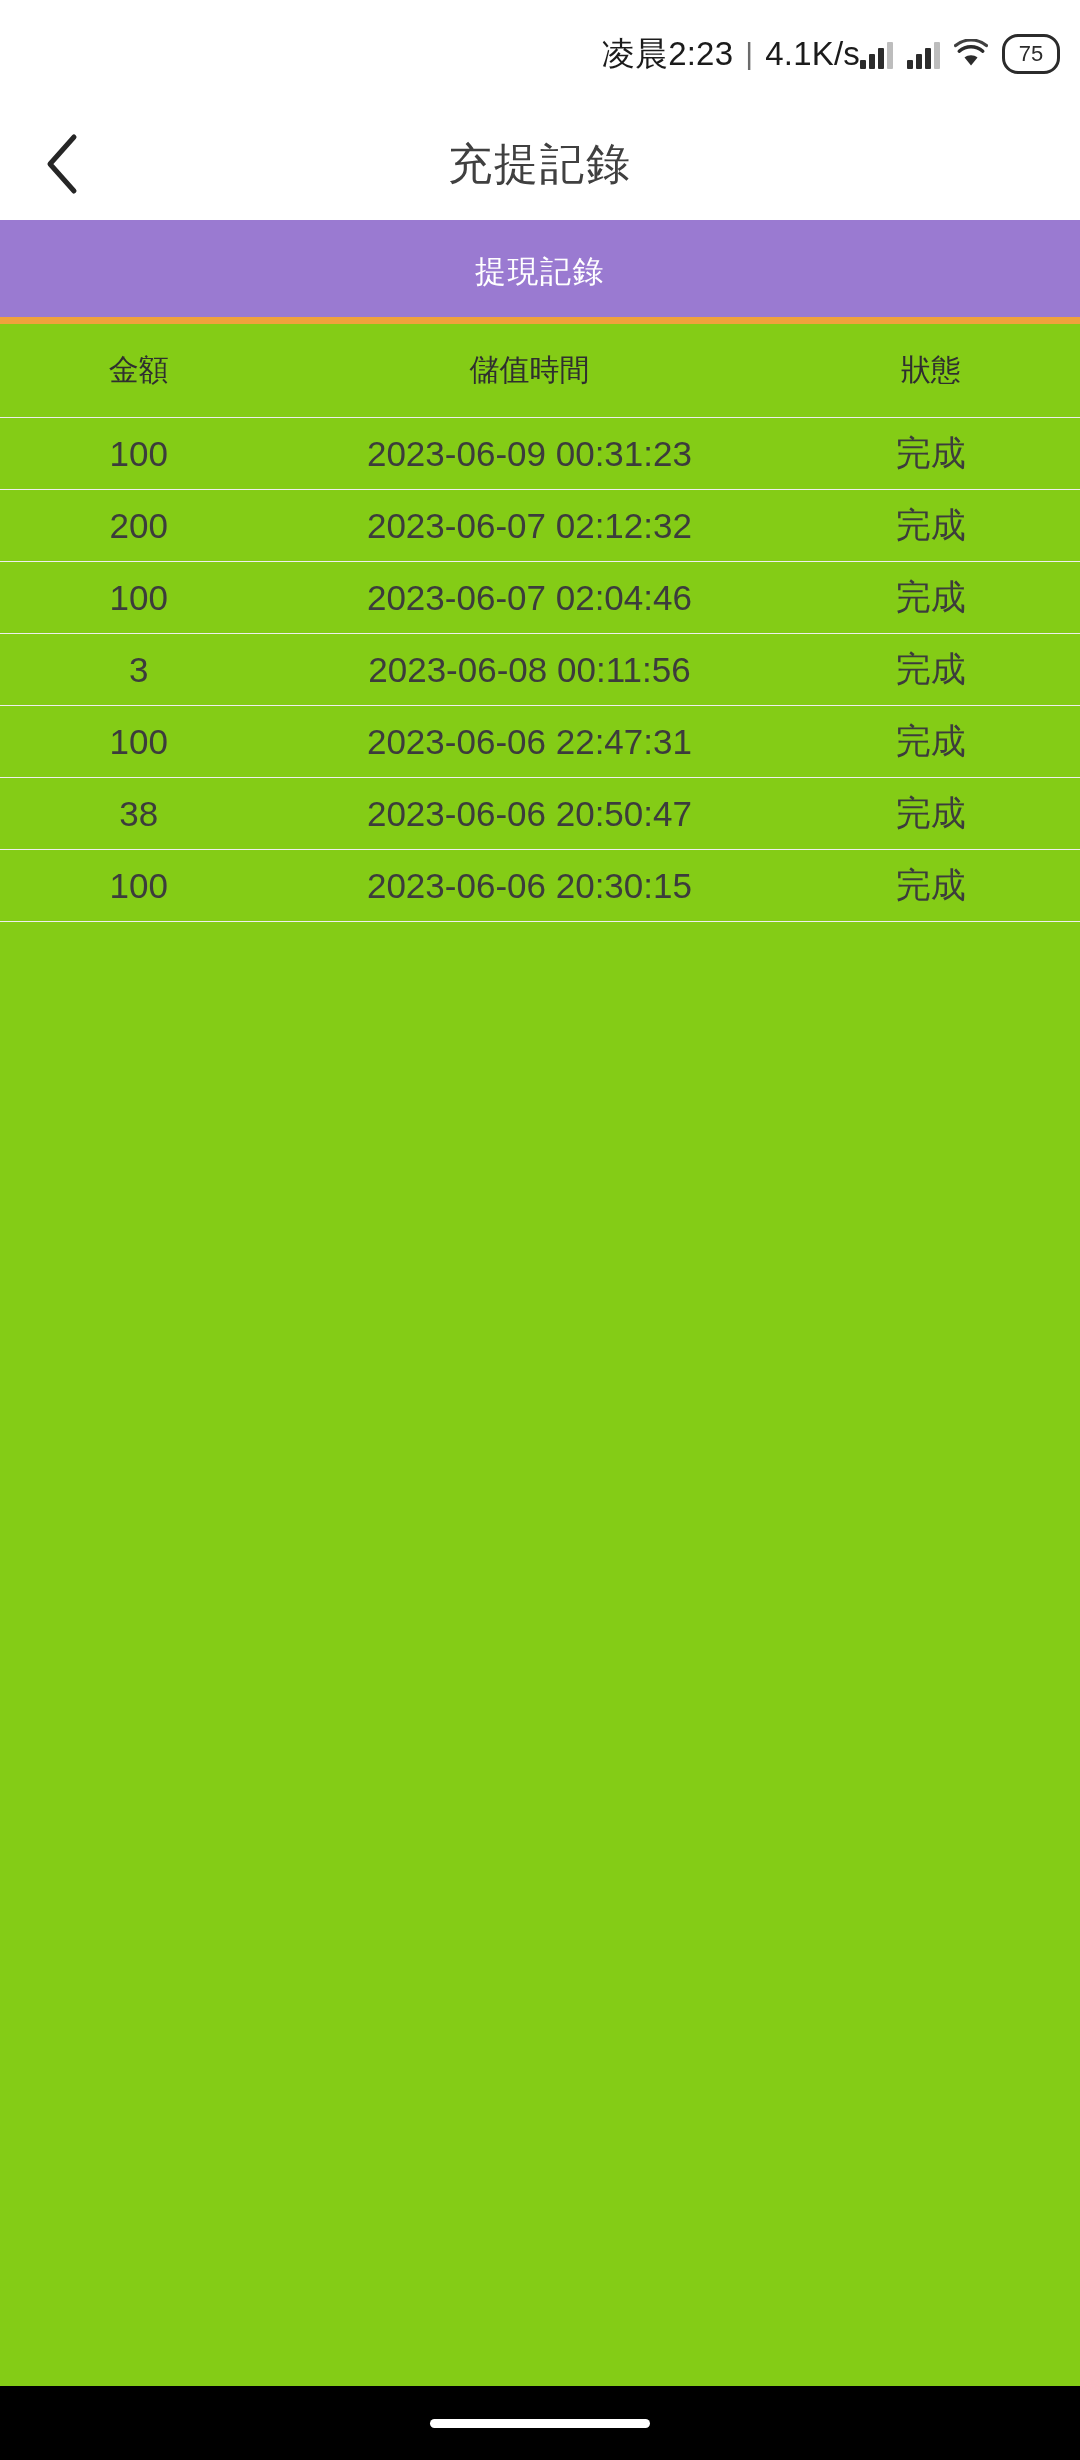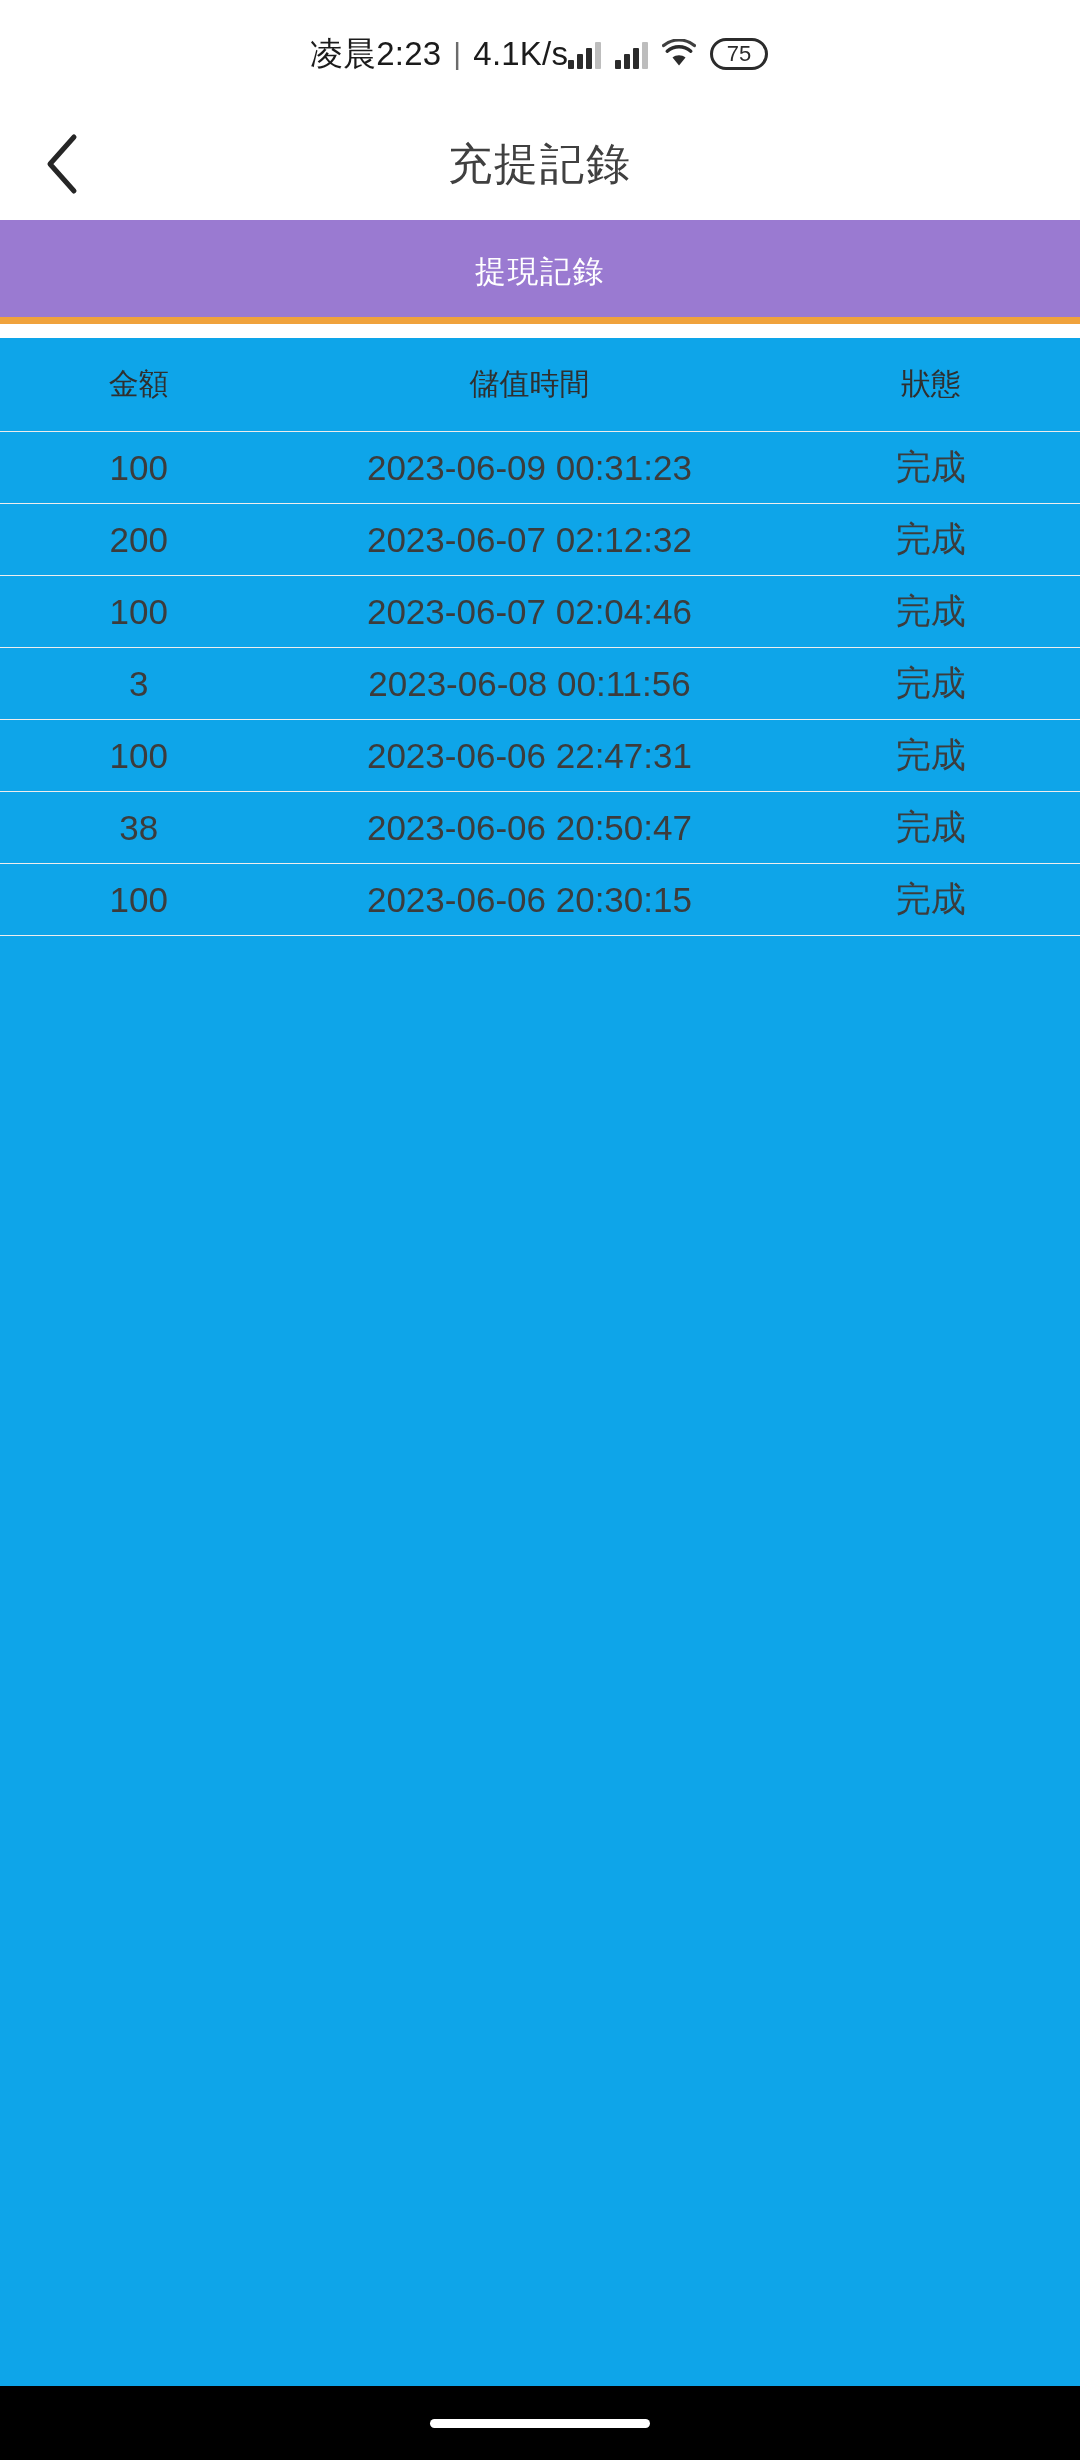--- a/index.html
+++ b/index.html
@@ -18,22 +18,22 @@
     display: flex;
     flex-direction: column;
   }
 
   
   .statusbar {
     height: 108px;
     flex: 0 0 108px;
     display: flex;
     align-items: center;
-    justify-content: center;
-    padding: 0 40px 0 38px;
+    justify-content: flex-end;
+    padding: 0 20px 0 38px;
     background: #ffffff;
   }
   .status-left {
     display: flex;
     align-items: center;
     font-size: 33px;
     color: #1b1b1b;
     letter-spacing: 0.2px;
     white-space: nowrap;
   }
@@ -59,21 +59,21 @@
     background: #2b2b2b;
     border-radius: 1px;
   }
   .bars i:nth-child(1) { height: 9px; }
   .bars i:nth-child(2) { height: 15px; }
   .bars i:nth-child(3) { height: 21px; }
   .bars i:nth-child(4) { height: 27px; background: #bdbdbd; }
   .wifi { width: 34px; height: 30px; position: relative; }
   .battery {
     width: 58px;
-    height: 32px;
+    height: 40px;
     border: 3px solid #2b2b2b;
     border-radius: 16px;
     display: flex;
     align-items: center;
     justify-content: center;
     font-size: 22px;
     color: #2b2b2b;
     line-height: 1;
   }
 
@@ -131,23 +131,22 @@
     left: 0;
     right: 0;
     bottom: 0;
     height: 7px;
     background: #f0a23c;
   }
 
   
   .table-wrap {
     flex: 1 1 auto;
-    background: #0ea5e9;
+    background: #84cc16;
     overflow: hidden;
-    margin-top: 14px;
   }
   .row {
     display: flex;
     align-items: center;
     height: 72px;
     border-bottom: 1px solid #eeeeee;
     padding: 0 12px;
   }
   .row.head {
     height: 94px;

